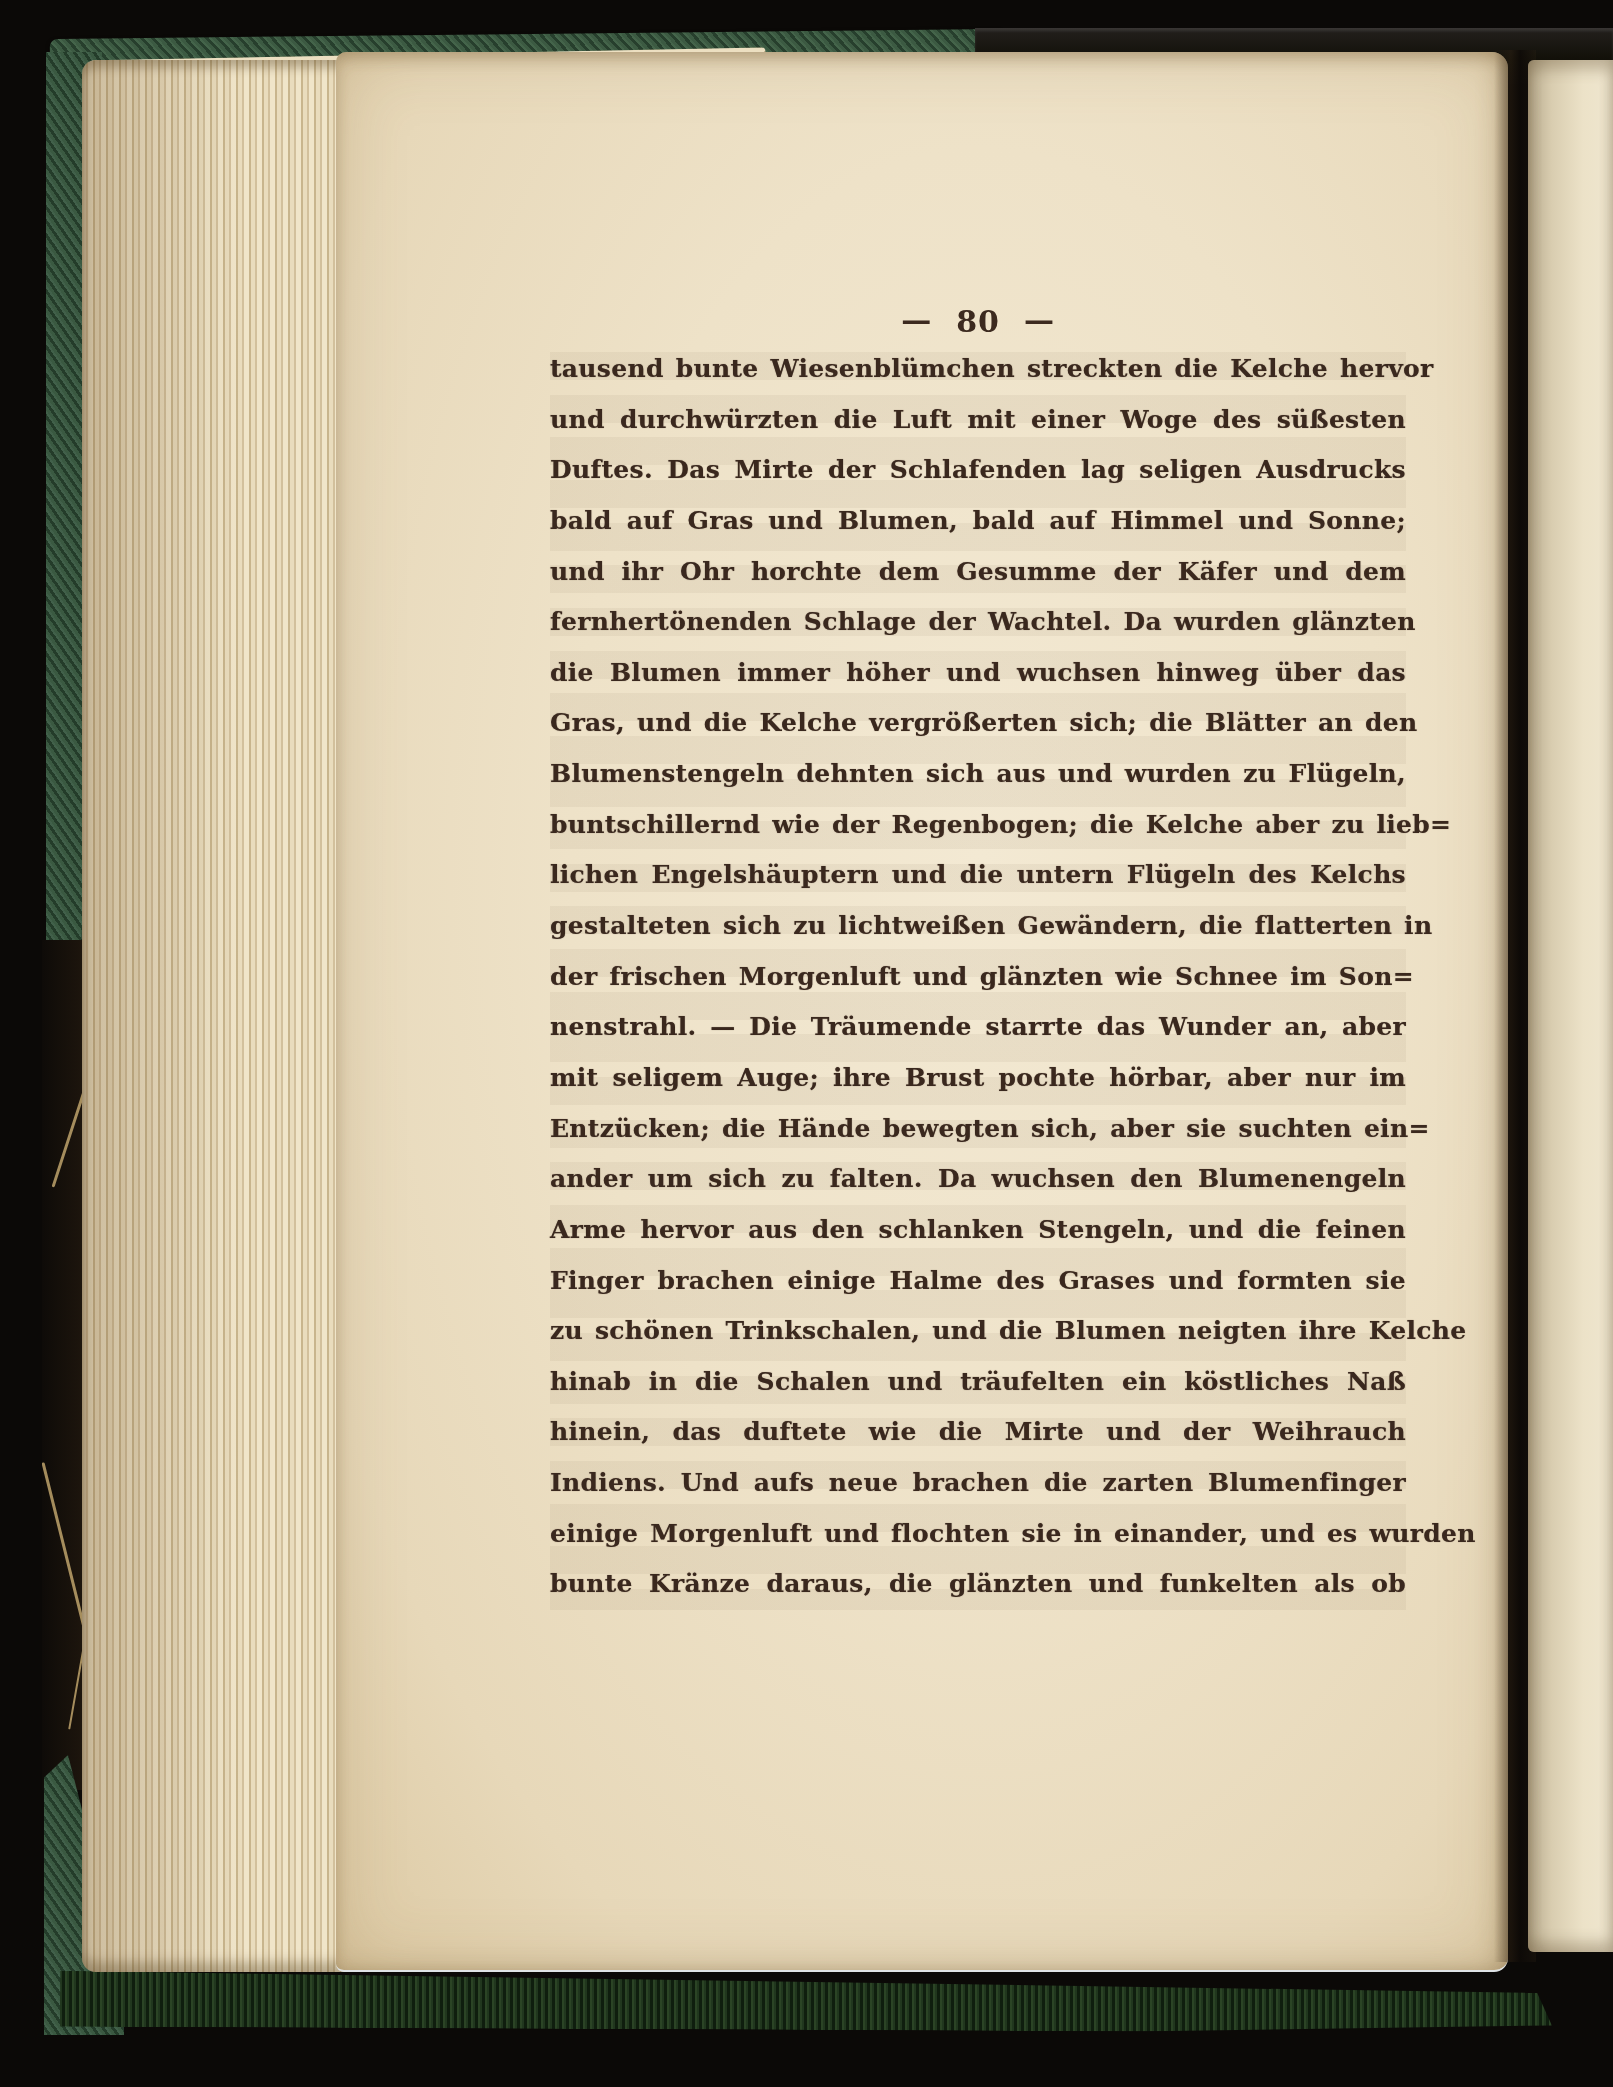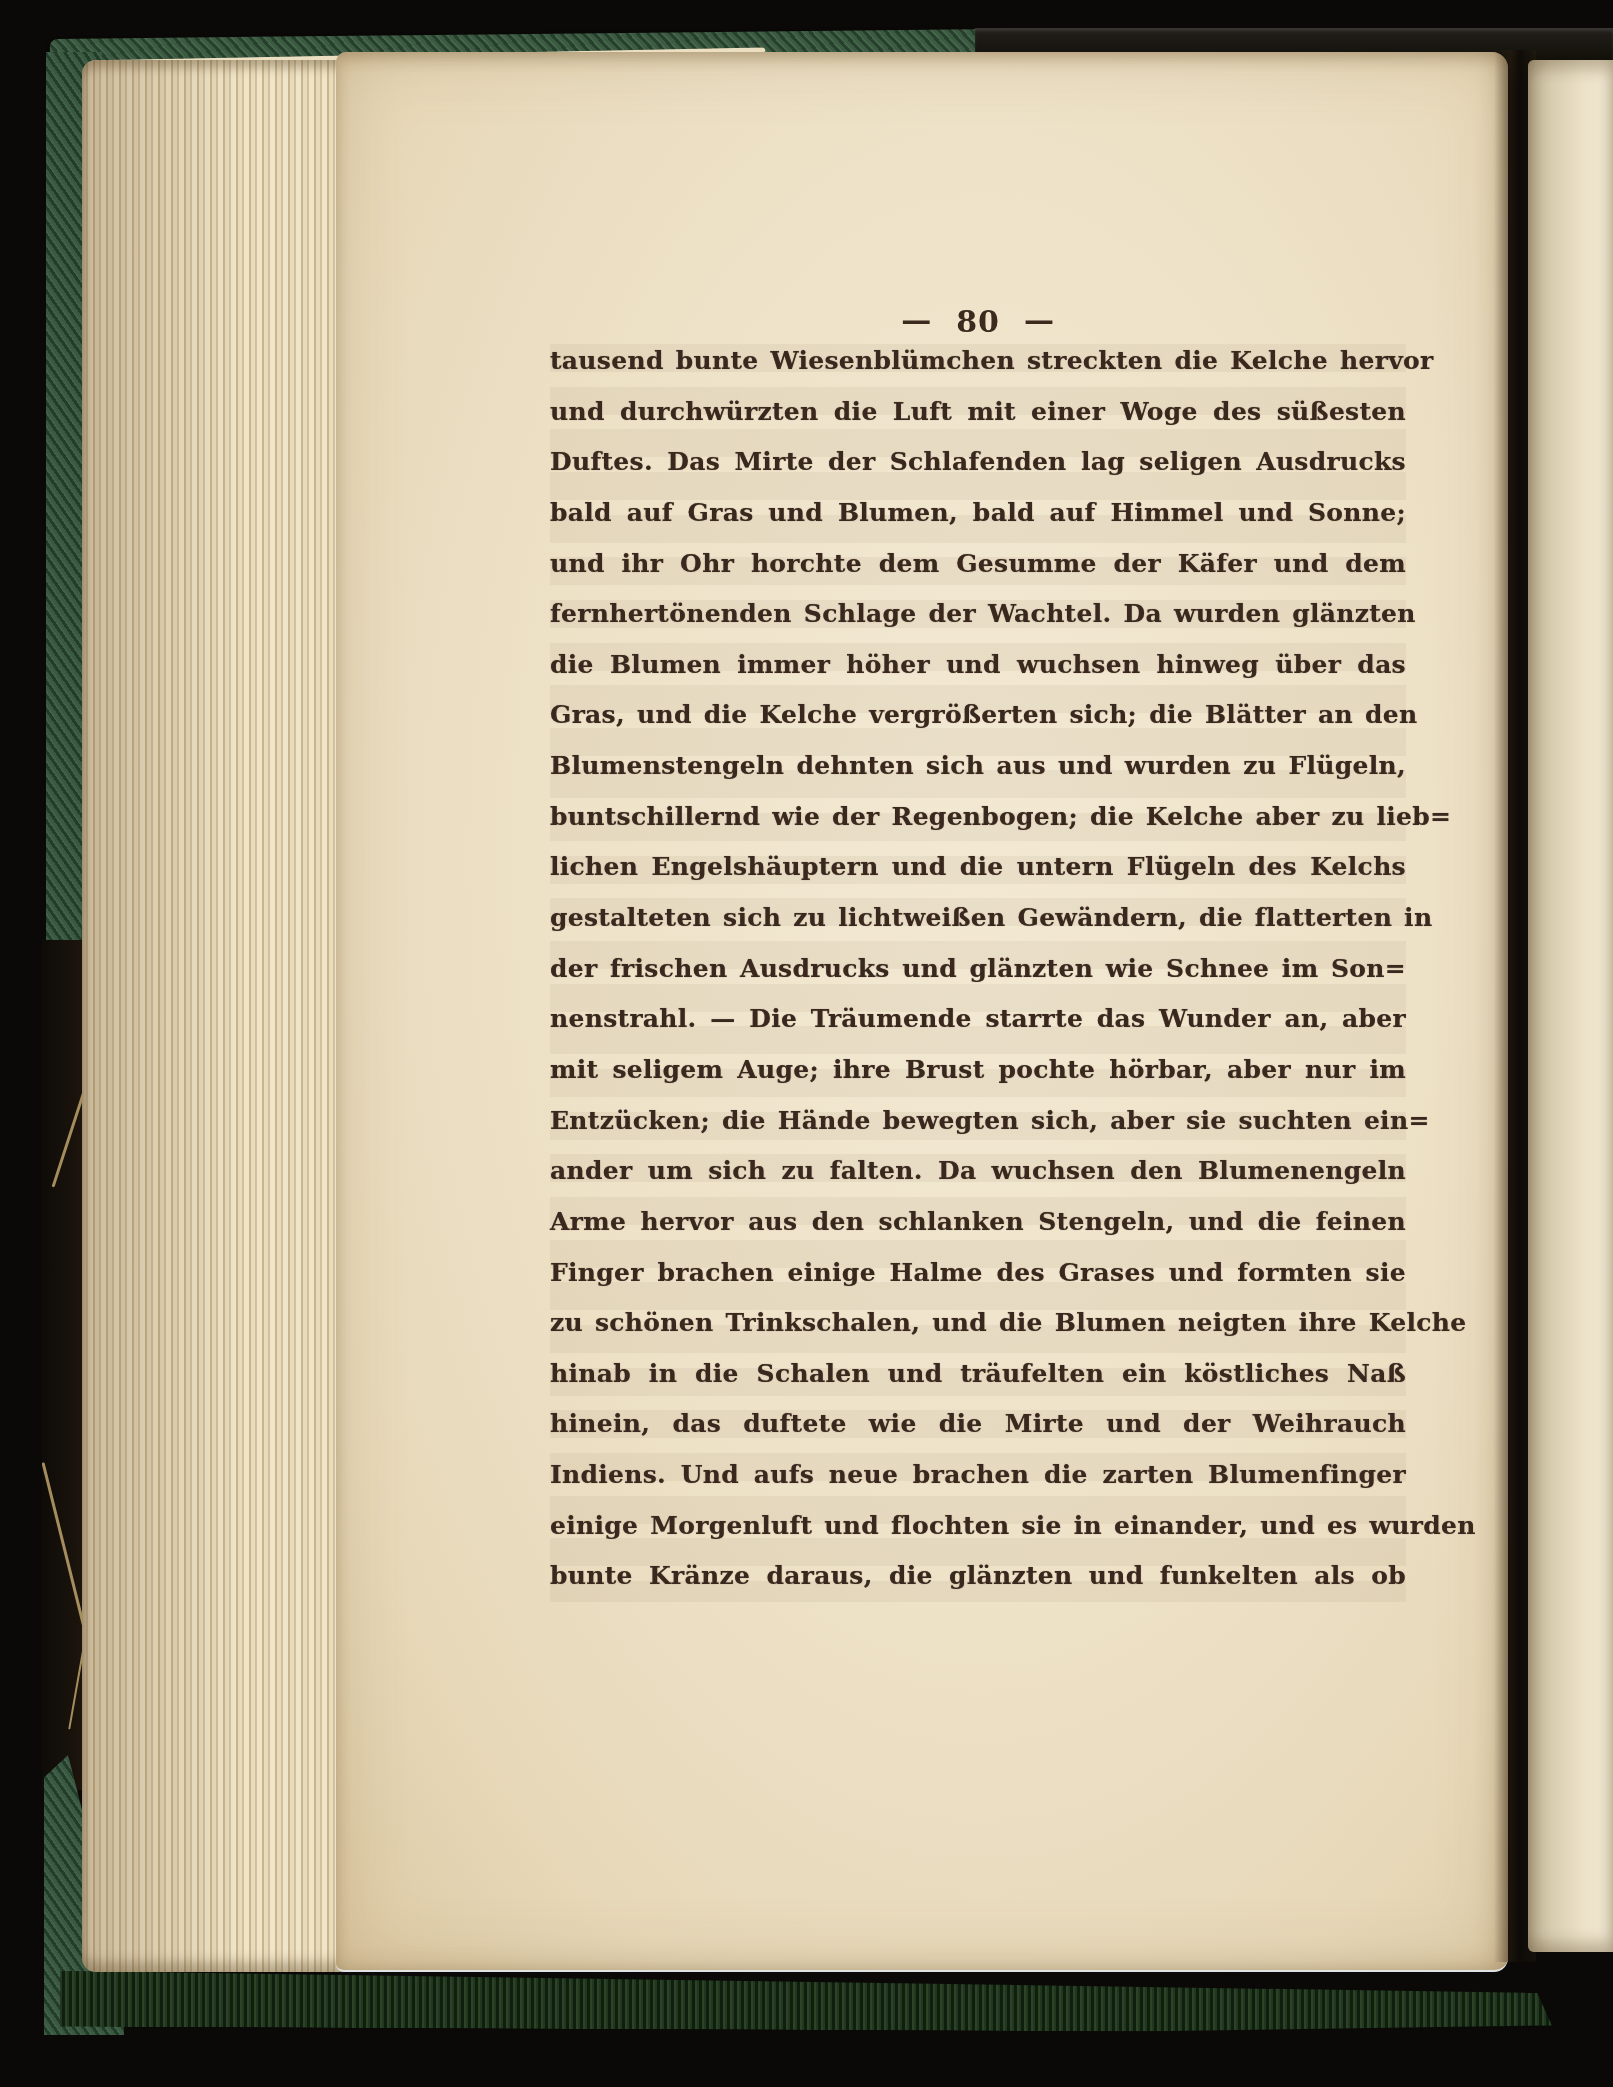--- a/index.html
+++ b/index.html
@@ -73,21 +73,21 @@
     box-shadow:inset 0 0 70px rgba(130,98,48,.22), inset -10px 0 22px rgba(110,85,45,.28), inset 0 6px 14px rgba(110,85,45,.25);
     border-bottom:2px solid #dfe3e6;
   }
   .page-header{
     position:absolute;left:214px;top:252px;width:856px;
     text-align:center;color:#3c2a1f;font-weight:700;font-size:30px;
     letter-spacing:1px;
   }
   .page-header .dash{margin:0 24px;position:relative;top:-2px;}
   .text-block{
-    position:absolute;left:214px;top:284px;width:856px;
+    position:absolute;left:214px;top:292px;width:856px;
     background:repeating-linear-gradient(180deg,rgba(122,102,76,.08) 8px,rgba(122,102,76,.08) 36px,rgba(0,0,0,0) 36px,rgba(0,0,0,0) 50.65px);
   }
   .text-line{
     height:50.65px;line-height:50.65px;
     font-size:25px;font-weight:700;color:#3a281e;
     letter-spacing:.3px;word-spacing:3px;
     text-align:justify;text-align-last:justify;
     white-space:nowrap;
     text-shadow:0 0 1px rgba(58,40,30,.55);
   }
@@ -135,21 +135,21 @@
         <div class="text-line">Duftes.  Das Mirte der Schlafenden lag seligen Ausdrucks</div>
         <div class="text-line">bald auf Gras und Blumen, bald auf Himmel und Sonne;</div>
         <div class="text-line">und ihr Ohr horchte dem Gesumme der Käfer und dem</div>
         <div class="text-line">fernhertönenden Schlage der Wachtel.  Da wurden glänzten</div>
         <div class="text-line">die Blumen immer höher und wuchsen hinweg über das</div>
         <div class="text-line">Gras, und die Kelche vergrößerten sich; die Blätter an den</div>
         <div class="text-line">Blumenstengeln dehnten sich aus und wurden zu Flügeln,</div>
         <div class="text-line">buntschillernd wie der Regenbogen; die Kelche aber zu lieb=</div>
         <div class="text-line">lichen Engelshäuptern und die untern Flügeln des Kelchs</div>
         <div class="text-line">gestalteten sich zu lichtweißen Gewändern, die flatterten in</div>
-        <div class="text-line">der frischen Ausdrucks und glänzten wie Schnee im Son=</div>
+        <div class="text-line">der frischen Morgenluft und glänzten wie Schnee im Son=</div>
         <div class="text-line">nenstrahl. — Die Träumende starrte das Wunder an, aber</div>
         <div class="text-line">mit seligem Auge; ihre Brust pochte hörbar, aber nur im</div>
         <div class="text-line">Entzücken; die Hände bewegten sich, aber sie suchten ein=</div>
         <div class="text-line">ander um sich zu falten.  Da wuchsen den Blumenengeln</div>
         <div class="text-line">Arme hervor aus den schlanken Stengeln, und die feinen</div>
         <div class="text-line">Finger brachen einige Halme des Grases und formten sie</div>
         <div class="text-line">zu schönen Trinkschalen, und die Blumen neigten ihre Kelche</div>
         <div class="text-line">hinab in die Schalen und träufelten ein köstliches Naß</div>
         <div class="text-line">hinein, das duftete wie die Mirte und der Weihrauch</div>
         <div class="text-line">Indiens.  Und aufs neue brachen die zarten Blumenfinger</div>

